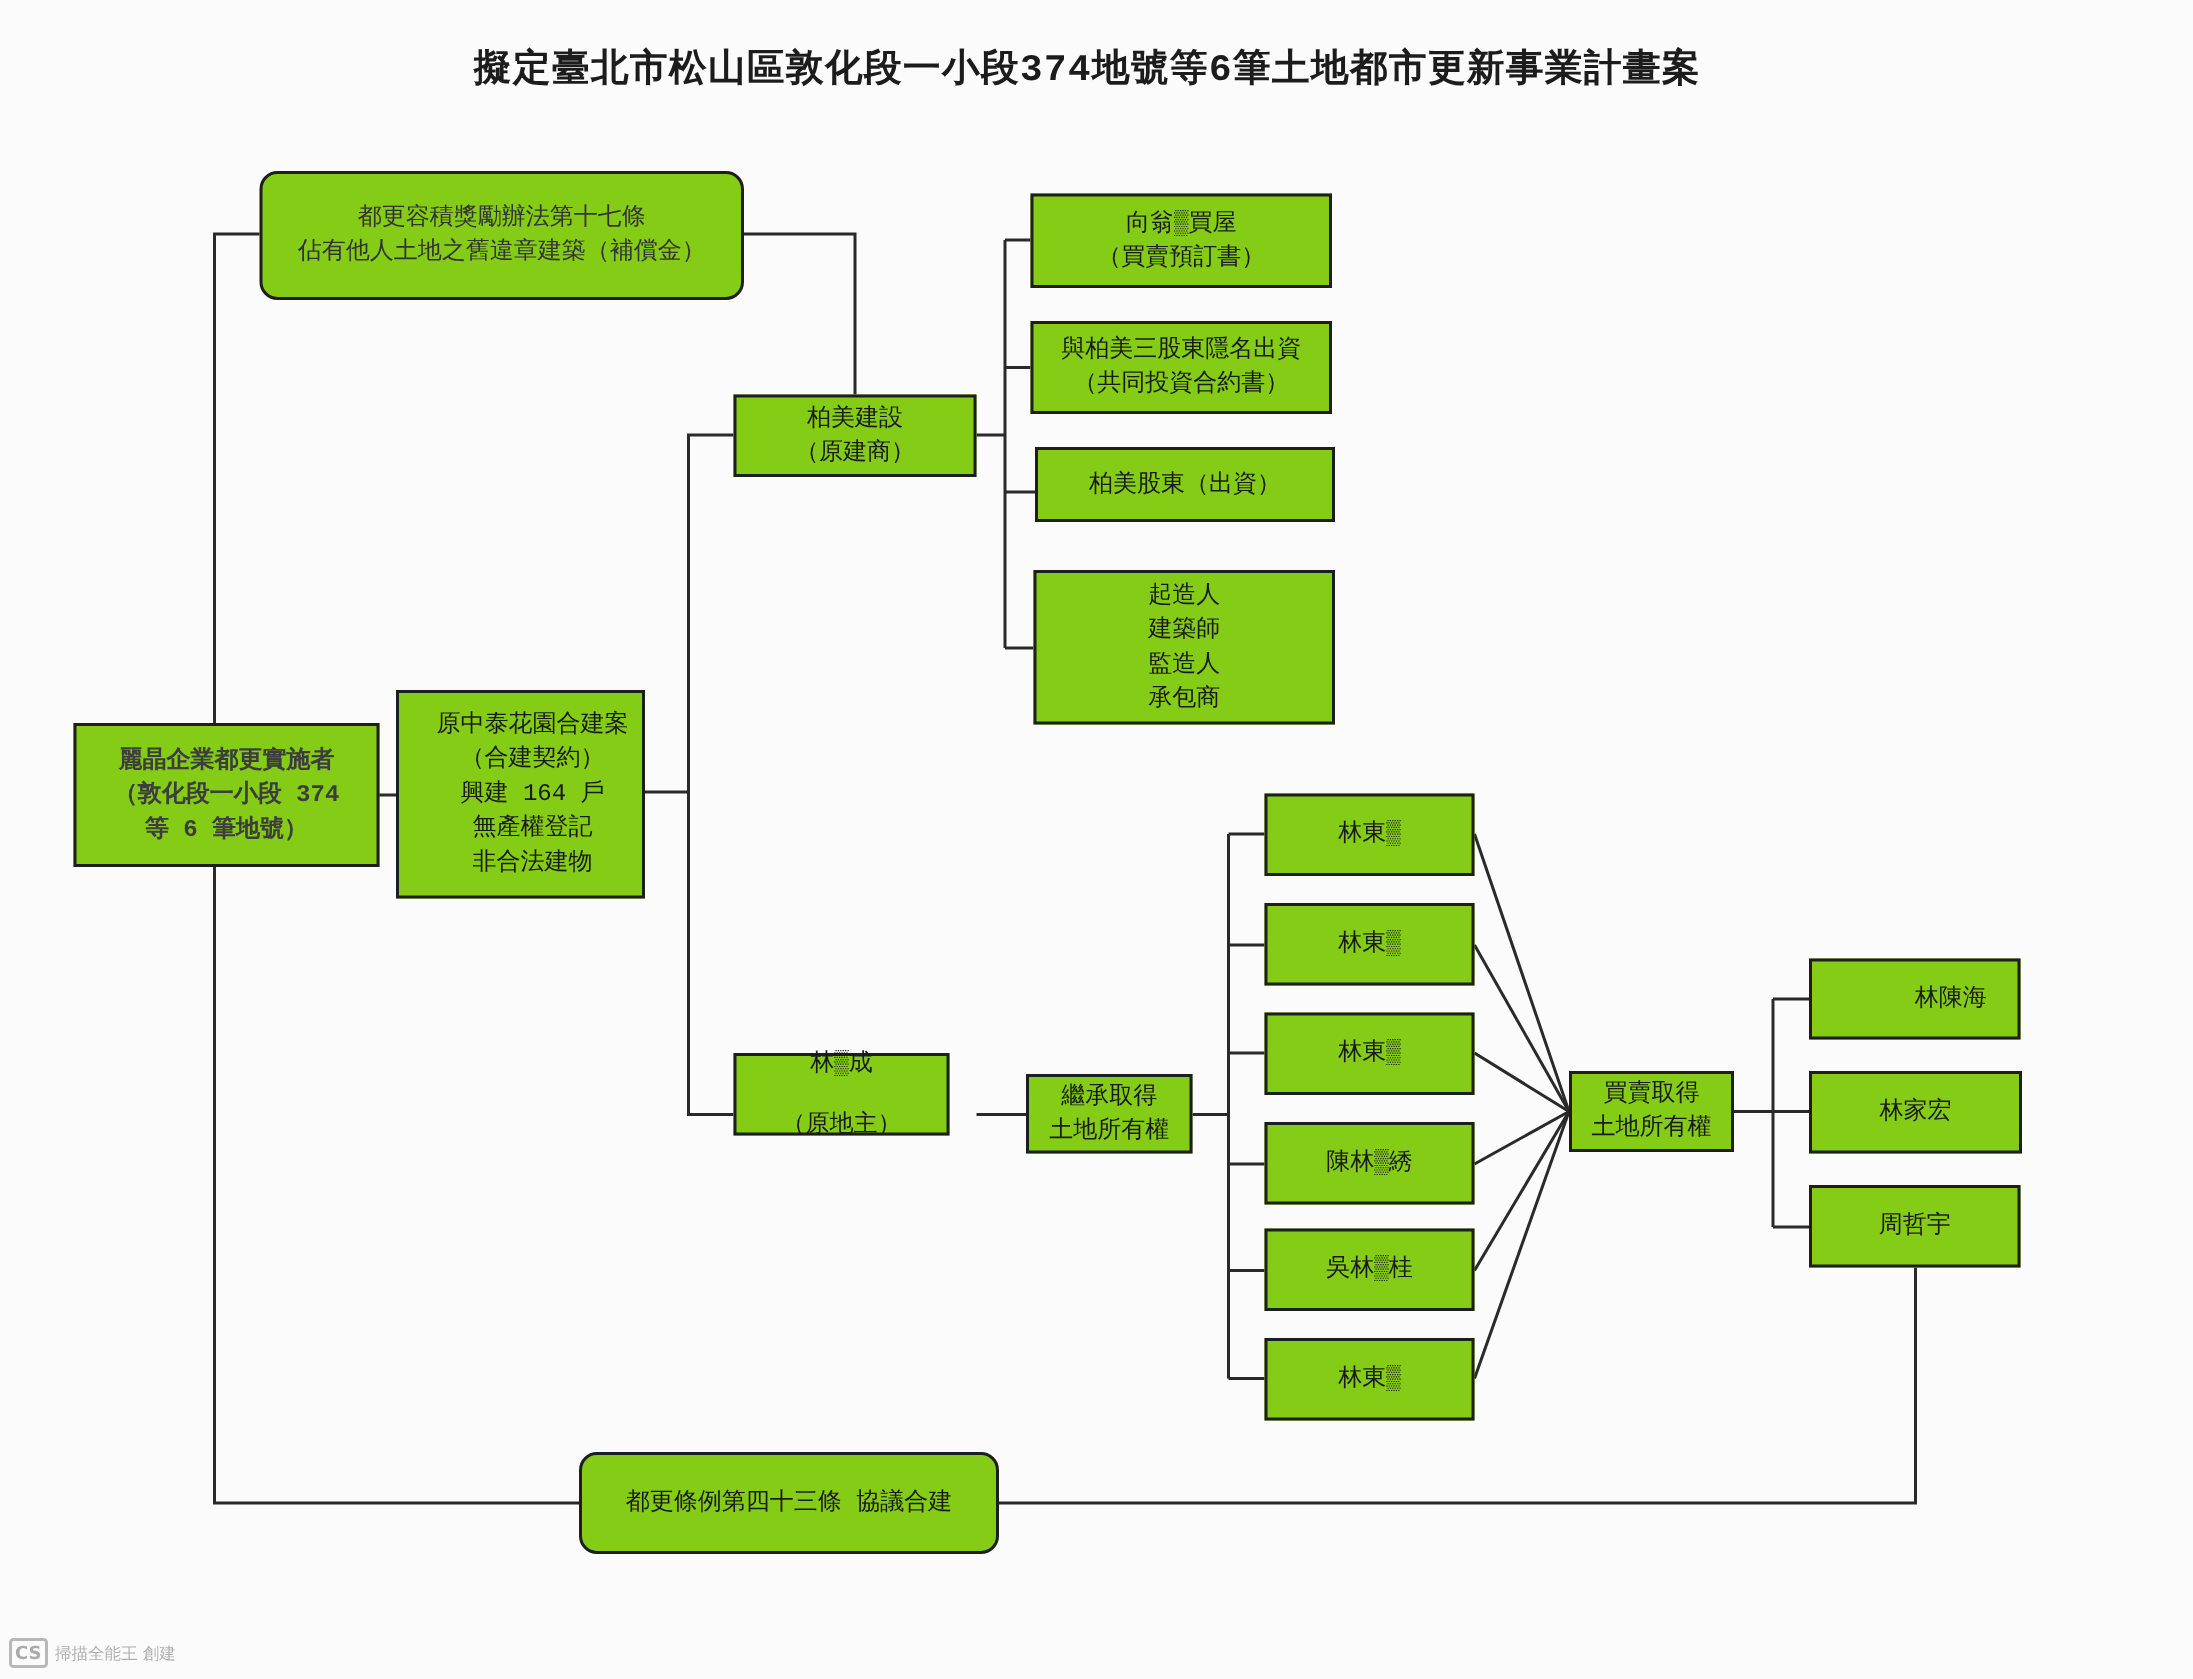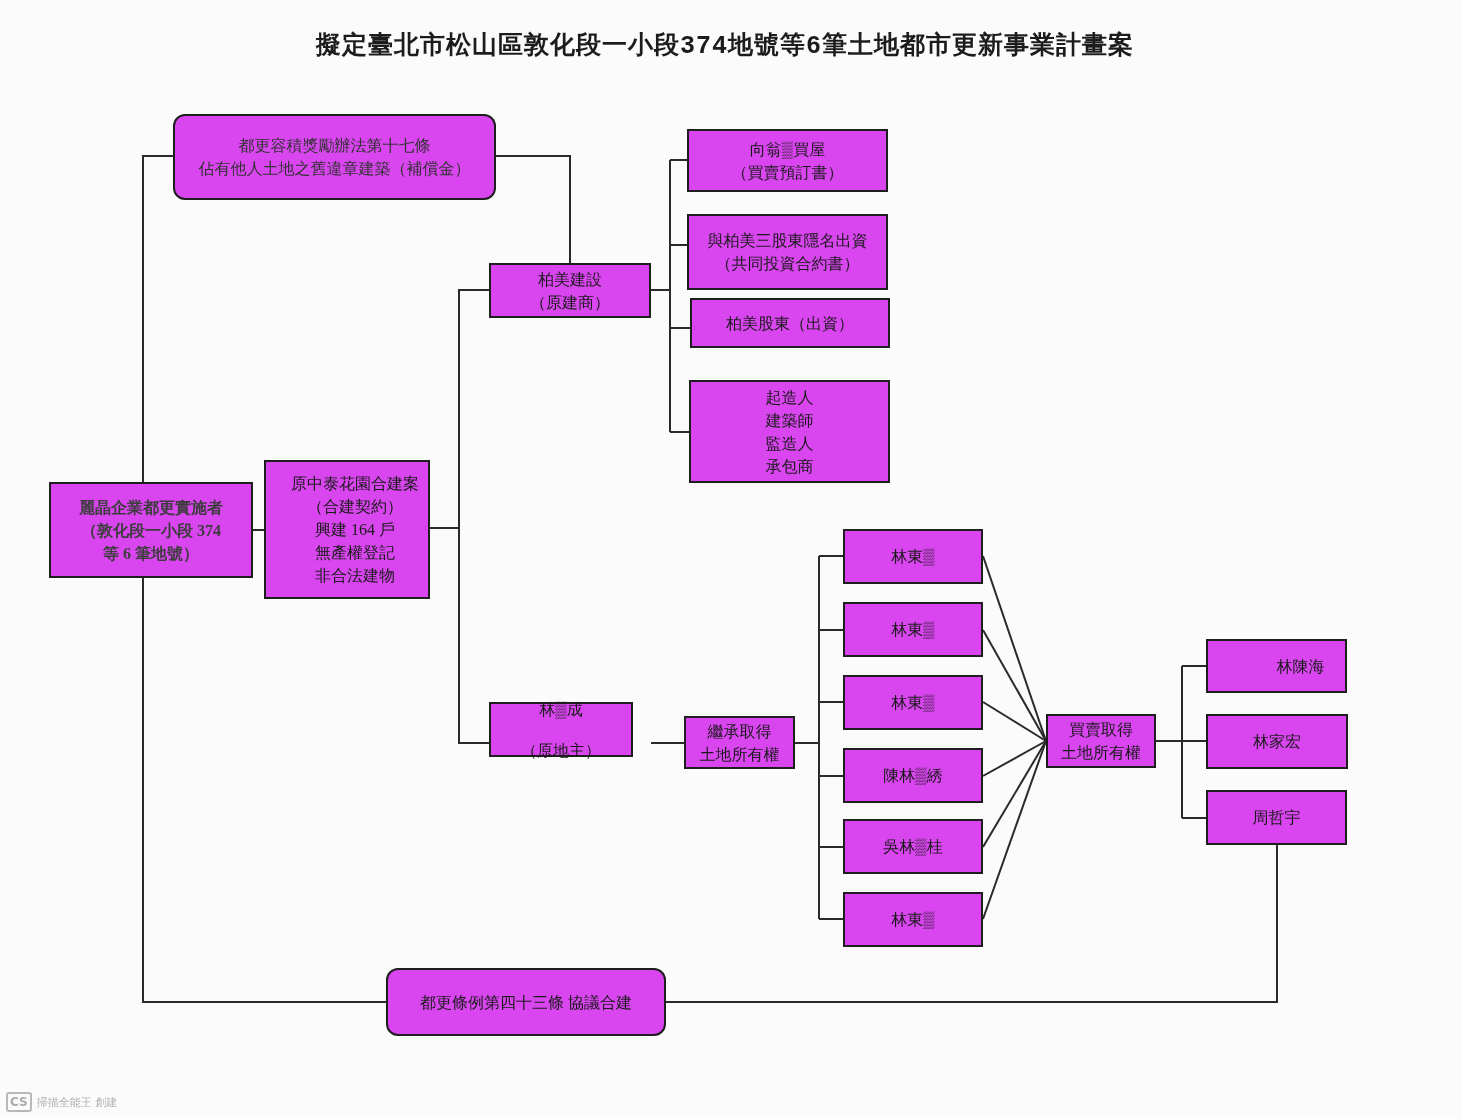--- a/index.html
+++ b/index.html
@@ -16,26 +16,26 @@
     text-align: center;
     font-size: 25px; font-weight: bold; letter-spacing: 1px;
     color: #1c1c1c;
     font-family: Liberation Mono, monospace;
   }
   svg#lines { position: absolute; left: 0; top: 0; }
   .box {
     position: absolute;
     box-sizing: border-box;
     border: 2px solid #1e1e1e;
-    background: #d946ef;
+    background: #84cc16;
     display: flex; flex-direction: column;
     align-items: center; justify-content: center;
     text-align: center;
     font-size: 16px; line-height: 23px;
-    font-family: Liberation Serif, serif;
+    font-family: Liberation Mono, monospace;
     color: #1a1a1a;
   }
   .box.round { border-radius: 12px; }
   .box.gray { color: #3d3d3d; font-weight: bold; }
   .box span { display: block; white-space: nowrap; }
   #footer {
     position: absolute; left: 6px; top: 1092px;
     display: flex; align-items: center; gap: 5px;
     color: #b0b0b0; font-size: 11px;
     font-family: "DejaVu Sans", sans-serif;
@@ -119,21 +119,21 @@
 <div class="box" style="left:489px;top:263px;width:162px;height:55px;">
   <span>柏美建設</span>
   <span>（原建商）</span>
 </div>
 
 <div class="box" style="left:687px;top:129px;width:201px;height:63px;">
   <span>向翁▒買屋</span>
   <span>（買賣預訂書）</span>
 </div>
 
-<div class="box" style="left:687px;top:214px;width:201px;height:76px;">
+<div class="box" style="left:687px;top:214px;width:201px;height:62px;">
   <span>與柏美三股東隱名出資</span>
   <span>（共同投資合約書）</span>
 </div>
 
 <div class="box" style="left:690px;top:298px;width:200px;height:50px;">
   <span>柏美股東（出資）</span>
 </div>
 
 <div class="box" style="left:689px;top:380px;width:201px;height:103px;">
   <span>起造人</span>

